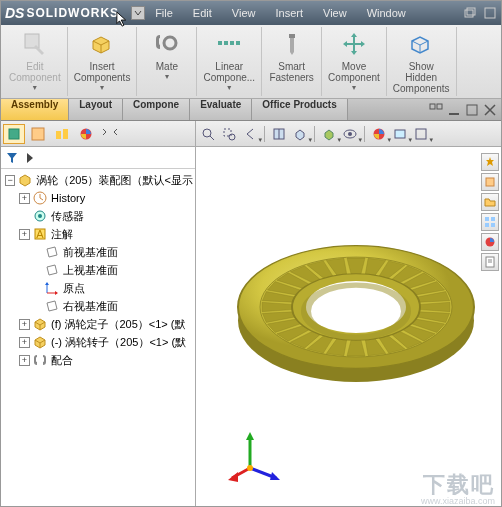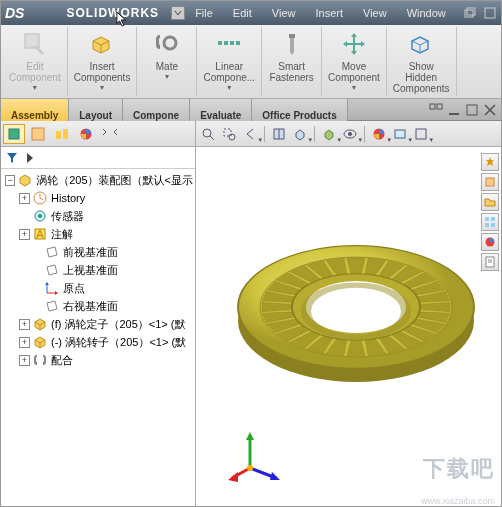--- a/index.html
+++ b/index.html
@@ -2,38 +2,38 @@
 <html><head>
 <meta charset="utf-8">
 <style>
 * { margin: 0; padding: 0; box-sizing: border-box; font-family: "Segoe UI", Tahoma, sans-serif; font-size: 11px; }
 body { width: 502px; height: 507px; background: #e8e8e8; overflow: hidden; border: 1px solid #999; }
 
 
 .menubar { height: 24px; background: linear-gradient(#7a8a9a, #4a5a6a); display: flex; align-items: center; padding: 12px 4px; color: #fff; position: relative; }
 .logo { display: flex; align-items: center; gap: 2px; margin-right: 8px; }
 .logo-ds { font-style: italic; font-weight: bold; font-size: 14px; color: #fff; }
-.logo-text { font-weight: bold; font-size: 12px; color: #fff; letter-spacing: 1px; margin-left: 40px; }
+.logo-text { font-weight: bold; font-size: 12px; color: #fff; letter-spacing: 1px; }
 .cursor { position: absolute; left: 115px; top: 10px; width: 14px; height: 18px; pointer-events: none; }
 .menu-dropdown { width: 14px; height: 14px; background: #ccc; border: 1px solid #888; margin-left: 4px; display: flex; align-items: center; justify-content: center; }
 .menu-item { padding: 0 10px; color: #e8e8e8; cursor: pointer; }
 .menubar-right { margin-left: auto; display: flex; gap: 6px; }
 .menubar-icon { width: 14px; height: 14px; color: #ddd; }
 
 
 .ribbon { height: 74px; background: linear-gradient(#f0f0f0, #dcdcdc); border-bottom: 1px solid #aaa; display: flex; padding: 2px 2px; }
 .ribbon-group { display: flex; flex-direction: column; align-items: center; justify-content: flex-start; padding: 2px 6px; border-right: 1px solid #c4c4c4; min-width: 60px; }
 .ribbon-icon { width: 26px; height: 26px; margin: 2px 0; }
 .ribbon-label { text-align: center; color: #555; font-size: 10px; line-height: 11px; margin-top: 2px; }
 .ribbon-label.disabled { color: #aaa; }
 .ribbon-arrow { font-size: 8px; color: #666; }
 
 
 .tabstrip { height: 22px; background: linear-gradient(#c8c8c8, #b0b0b0); display: flex; align-items: stretch; border-bottom: 1px solid #888; }
-.tab { padding: 11px 10px; border-right: 1px solid #999; color: #333; cursor: pointer; background: linear-gradient(#d8d8d8, #c0c0c0); font-weight: bold; font-size: 10px; }
+.tab { padding: 0 10px; border-right: 1px solid #999; color: #333; cursor: pointer; background: linear-gradient(#d8d8d8, #c0c0c0); font-weight: bold; font-size: 10px; }
 .tab.active { background: linear-gradient(#ffe090, #f5c850); color: #5a3a00; }
 .tabstrip-right { margin-left: auto; display: flex; align-items: center; gap: 4px; padding: 0 4px; }
 .tabstrip-right .ws-icon { width: 14px; height: 14px; color: #555; }
 
 
 .main { display: flex; height: calc(507px - 24px - 74px - 22px - 2px); }
 
 
 .tree-panel { width: 195px; background: #fff; border-right: 1px solid #aaa; display: flex; flex-direction: column; }
 .tree-toolbar { height: 26px; background: linear-gradient(#f0f0f0, #dcdcdc); border-bottom: 1px solid #aaa; display: flex; align-items: center; padding: 0 2px; gap: 2px; }
@@ -52,21 +52,21 @@
 
 
 .viewport { flex: 1; background: #fff; position: relative; overflow: hidden; }
 .vp-toolbar { height: 26px; background: linear-gradient(#f0f0f0, #dcdcdc); border-bottom: 1px solid #aaa; display: flex; align-items: center; padding: 0 3px; gap: 3px; }
 .vp-tb-btn { width: 18px; height: 18px; display: flex; align-items: center; justify-content: center; cursor: pointer; position: relative; }
 .vp-tb-sep { width: 1px; height: 16px; background: #aaa; margin: 0 2px; }
 .vp-tb-dd { font-size: 7px; color: #555; position: absolute; right: -3px; bottom: -1px; }
 
 .canvas { position: absolute; inset: 26px 22px 0 0; background: #fff; }
 .triad { position: absolute; left: 30px; bottom: 20px; width: 60px; height: 60px; }
-.watermark { position: absolute; right: 6px; bottom: 22px; color: rgba(80,100,120,0.35); font-size: 22px; font-weight: bold; letter-spacing: 2px; }
+.watermark { position: absolute; right: 6px; bottom: 6px; color: rgba(80,100,120,0.35); font-size: 22px; font-weight: bold; letter-spacing: 2px; }
 .watermark-sub { position: absolute; right: 6px; bottom: 0px; color: rgba(80,100,120,0.3); font-size: 9px; }
 
 
 .right-toolbar { position: absolute; right: 0; top: 30px; width: 22px; display: flex; flex-direction: column; gap: 2px; padding: 2px; }
 .rt-chip { width: 18px; height: 18px; border: 1px solid #aaa; background: linear-gradient(#f8f8f8,#e0e0e0); cursor: pointer; display: flex; align-items: center; justify-content: center; }
 
 
 .ring-wrap { position: absolute; left: 30px; top: 40px; width: 260px; height: 260px; }
 </style>
 </head>

